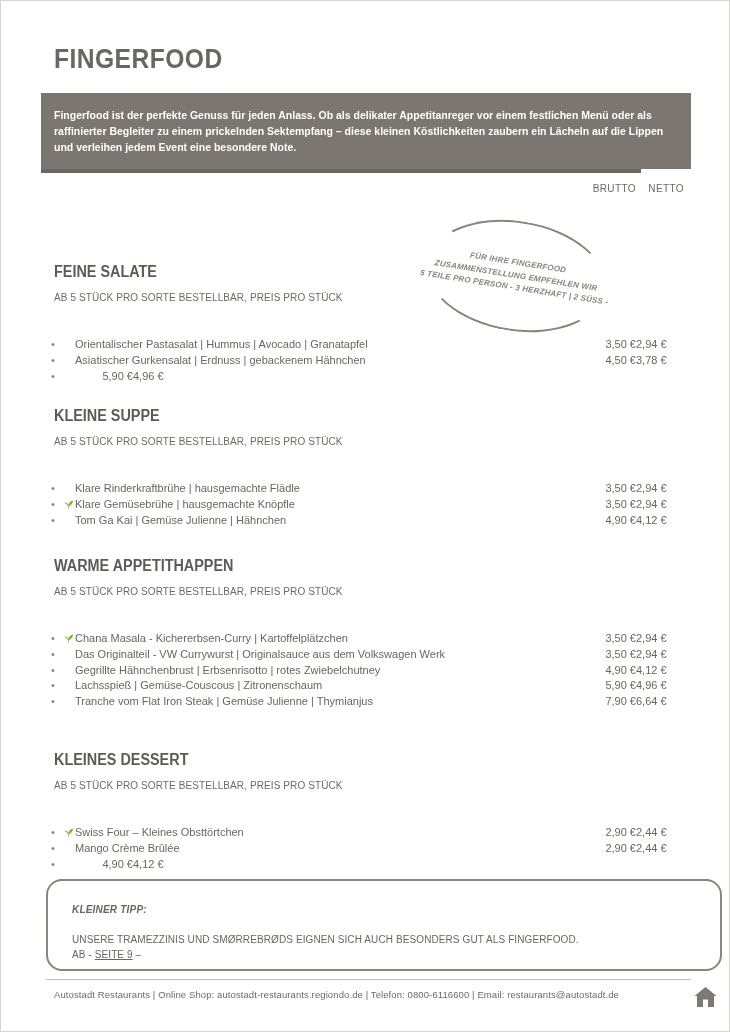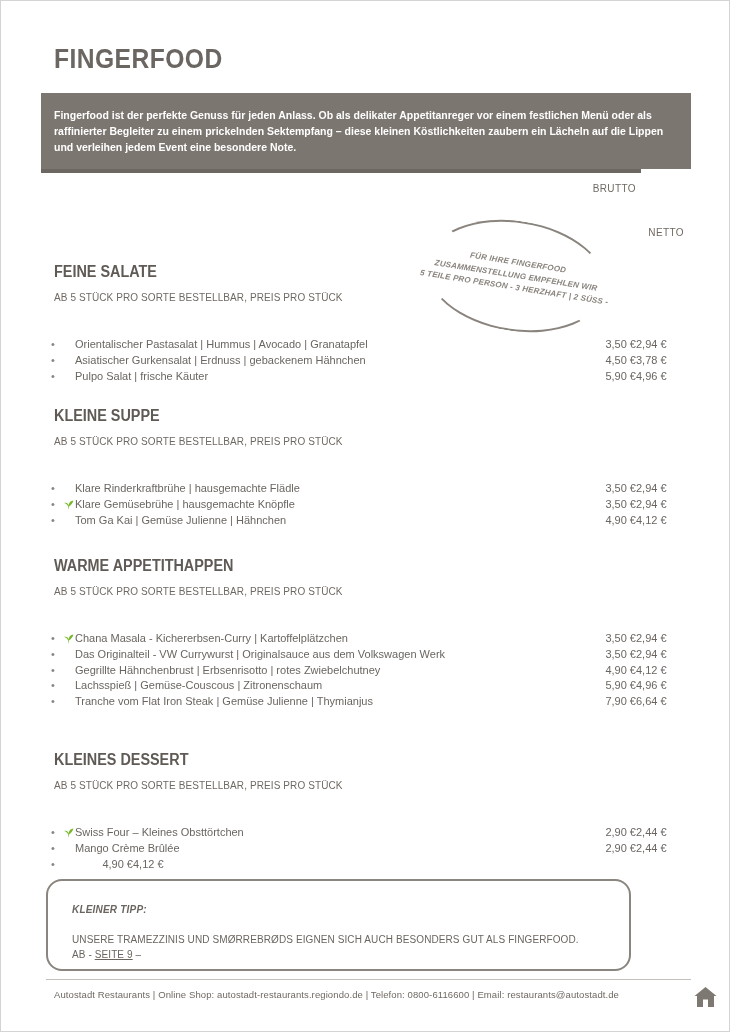--- a/index.html
+++ b/index.html
@@ -25,21 +25,21 @@
   .banner-underline {
     position:absolute; left:40px; top:168px; width:600px; height:4px;
     background:#6d6762;
   }
   .col-headers {
     position:absolute; left:40px; top:182px; width:650px;
     display:flex; justify-content:flex-end; padding-right:7px;
     font-size:10px; letter-spacing:0.4px; color:#6f6963;
   }
   .col-headers .col-brutto { width:58px; text-align:right; }
-  .col-headers .col-netto  { width:48px; text-align:right;margin-top:44px; }
+  .col-headers .col-netto  { width:48px; text-align:right; }
 
   
   .stamp {
     position:absolute; left:424px; top:220px; width:182px; height:110px;
     transform:rotate(9deg); color:#8a847e;
   }
   .stamp-circle {
     position:absolute; inset:0; border:2px solid #8a847e;
     border-left-color:transparent; border-right-color:transparent;
     border-radius:50%;
@@ -69,21 +69,21 @@
   }
   .bullet { width:12px; color:#8a847e; font-size:11px; flex:0 0 auto; }
   .veg-icon { width:12px; height:11px; flex:0 0 auto; display:flex; align-items:center; }
   .veg-icon.hidden { visibility:hidden; }
   .item-name { flex:1; white-space:nowrap; overflow:hidden; }
   .price-brutto { width:58px; text-align:right; flex:0 0 auto; }
   .price-netto  { width:48px; flex:0 0 auto; }
 
   
   .tip-box {
-    position:absolute; left:45px; top:878px; width:585px; height:92px;
+    position:absolute; left:45px; top:878px; width:676px; height:92px;
     border:2px solid #8a857f; border-radius:16px;
     padding:23px 24px 0 24px; color:#6b6560;
   }
   .tip-heading { font-size:10px; font-weight:bold; font-style:italic; letter-spacing:0.2px; }
   .tip-line1 { margin-top:17px; font-size:10px; line-height:15px; letter-spacing:0.1px; }
   .tip-line2 { font-size:10px; line-height:15px; letter-spacing:0.1px; }
   .tip-link { text-decoration:underline; color:#6b6560; cursor:pointer; }
 
   
   .footer-divider {
@@ -152,21 +152,20 @@
     <span class="price-netto">3,78 €</span>
   </div>
 
   <div class="item-row">
     <span class="bullet">•</span>
     <span class="veg-icon hidden">
       <svg width="11" height="11" viewBox="0 0 12 12">
         <path d="M6 11.2 C6 7.4 4.4 5.2 1 4.2 C4.2 3.4 6.1 5 6.2 7.4 C6.2 4 8.2 1.8 11.4 1.6 C10.6 4.8 8.6 6.6 6.4 8.2 L6.4 11.2 Z" fill="#76b82a"></path>
       </svg>
     </span>
-    <span class="item-name">Pulpo Salat | frische Käuter</span>
     <span class="price-brutto">5,90 €</span>
     <span class="price-netto">4,96 €</span>
   </div>
 </div>
   </div>
 
   <div class="section" style="top: 406px;">
     <div class="sec-heading">KLEINE SUPPE</div>
     <div class="sec-note">AB 5 STÜCK PRO SORTE BESTELLBAR, PREIS PRO STÜCK</div>
     <div class="items">

